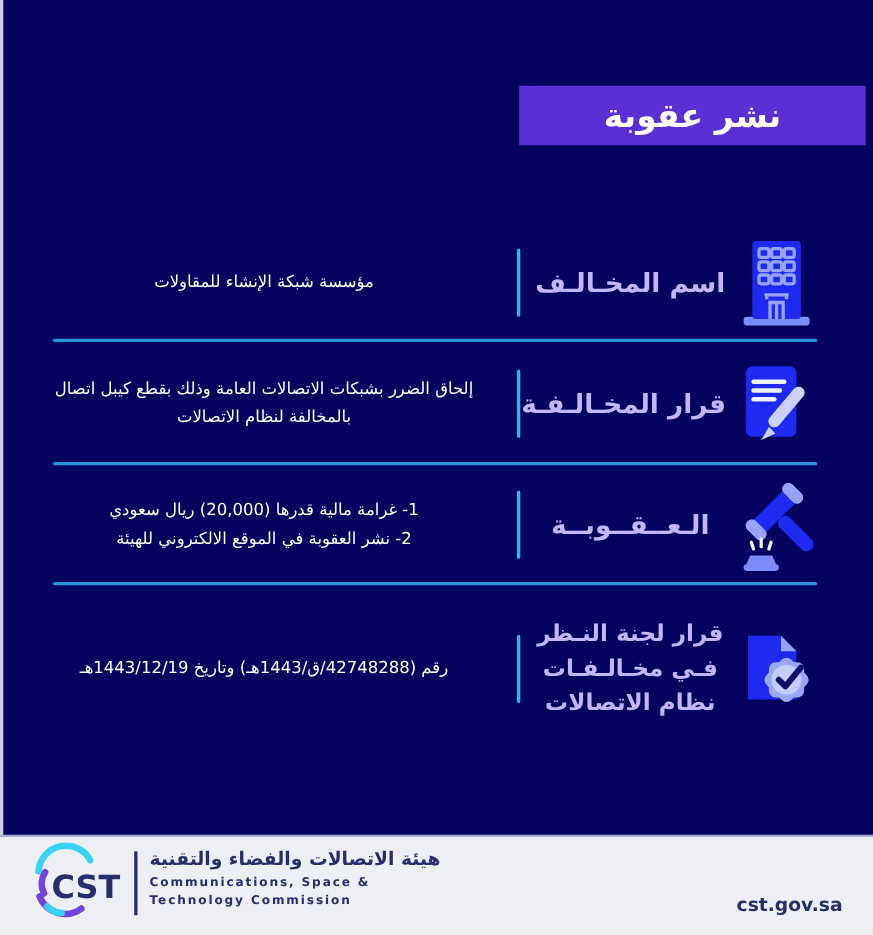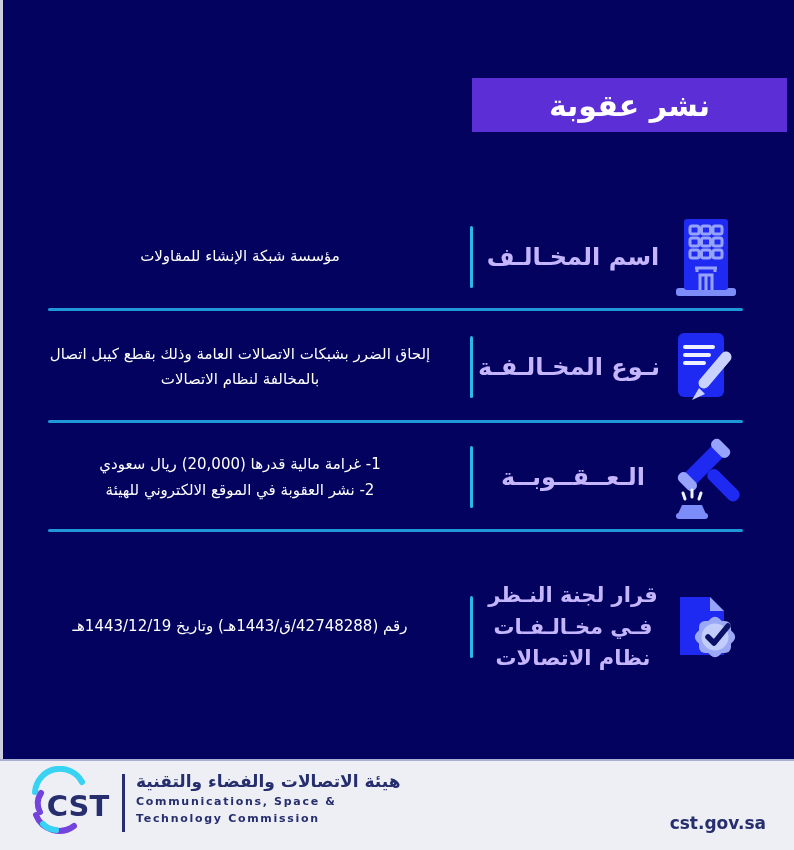--- a/index.html
+++ b/index.html
@@ -8,21 +8,21 @@
   .edge-strip{position:absolute;left:0;top:0;width:3px;height:850px;background:#ccCEdf;}
   
   .banner{position:absolute;top:78px;left:472px;right:7px;height:54px;background:#5b2ed6;
           display:flex;align-items:center;justify-content:center;}
   .banner-title{color:#ffffff;font-size:30px;font-weight:bold;direction:rtl;}
   
   .row{position:absolute;left:0;right:0;}
   .row-1{top:205px;height:104px;}
   .row-2{top:312px;height:109px;}
   .row-3{top:424px;height:106px;}
-  .row-4{top:552px;height:150px;padding-left:45px;}
+  .row-4{top:533px;height:150px;padding-left:45px;}
   .icon-box{position:absolute;right:50px;top:50%;transform:translateY(-50%);width:76px;height:84px;}
   .row-label{position:absolute;left:486px;right:134px;top:50%;transform:translateY(-50%);
              color:#c4b5fd;font-weight:bold;font-size:24px;text-align:center;direction:rtl;line-height:1.25;white-space:nowrap;}
   .row-label.multiline{white-space:normal;font-size:21px;line-height:1.5;}
   .vsep{position:absolute;left:470px;top:50%;transform:translateY(-50%);width:3px;height:62px;
         background:#2ab9e8;border-radius:2px;}
   .row-content{position:absolute;left:26px;right:340px;top:50%;transform:translateY(-50%);
                color:#ffffff;font-size:15px;text-align:center;direction:rtl;line-height:1.7;}
   .divider{position:absolute;left:48px;width:695px;height:3px;background:#1f97d8;border-radius:2px;}
   .divider-1{top:308px;}
@@ -79,21 +79,21 @@
         <rect x="10" y="8" width="46" height="64" rx="6" fill="#1e2af2"></rect>
         <g stroke="#eef1ff" stroke-width="4" stroke-linecap="round">
           <path d="M17 22 H45"></path>
             <path d="M17 30 H41"></path>
             <path d="M17 38 H36"></path>
         </g>
         <line x1="36" y1="58" x2="58" y2="32" stroke="#c9d2fc" stroke-width="11" stroke-linecap="round"></line>
         <path d="M31 63 L24 75 L37 69 Z" fill="#c9d2fc"></path>
       </svg>
     </div>
-    <div class="row-label">نـوع المخـالـفـة</div>
+    <div class="row-label">قرار المخـالـفـة</div>
     <div class="vsep"></div>
     <div class="row-content">إلحاق الضرر بشبكات الاتصالات العامة وذلك بقطع كيبل اتصال بالمخالفة لنظام الاتصالات</div>
   </div>
   <div class="divider divider-2"></div>
 
   <div class="row row-3">
     <div class="icon-box">
       <svg viewBox="0 0 76 84" width="76" height="84">
         <g transform="rotate(-45 36 30)">
           <rect x="12" y="22" width="48" height="16" rx="3" fill="#1e2af2"></rect>

